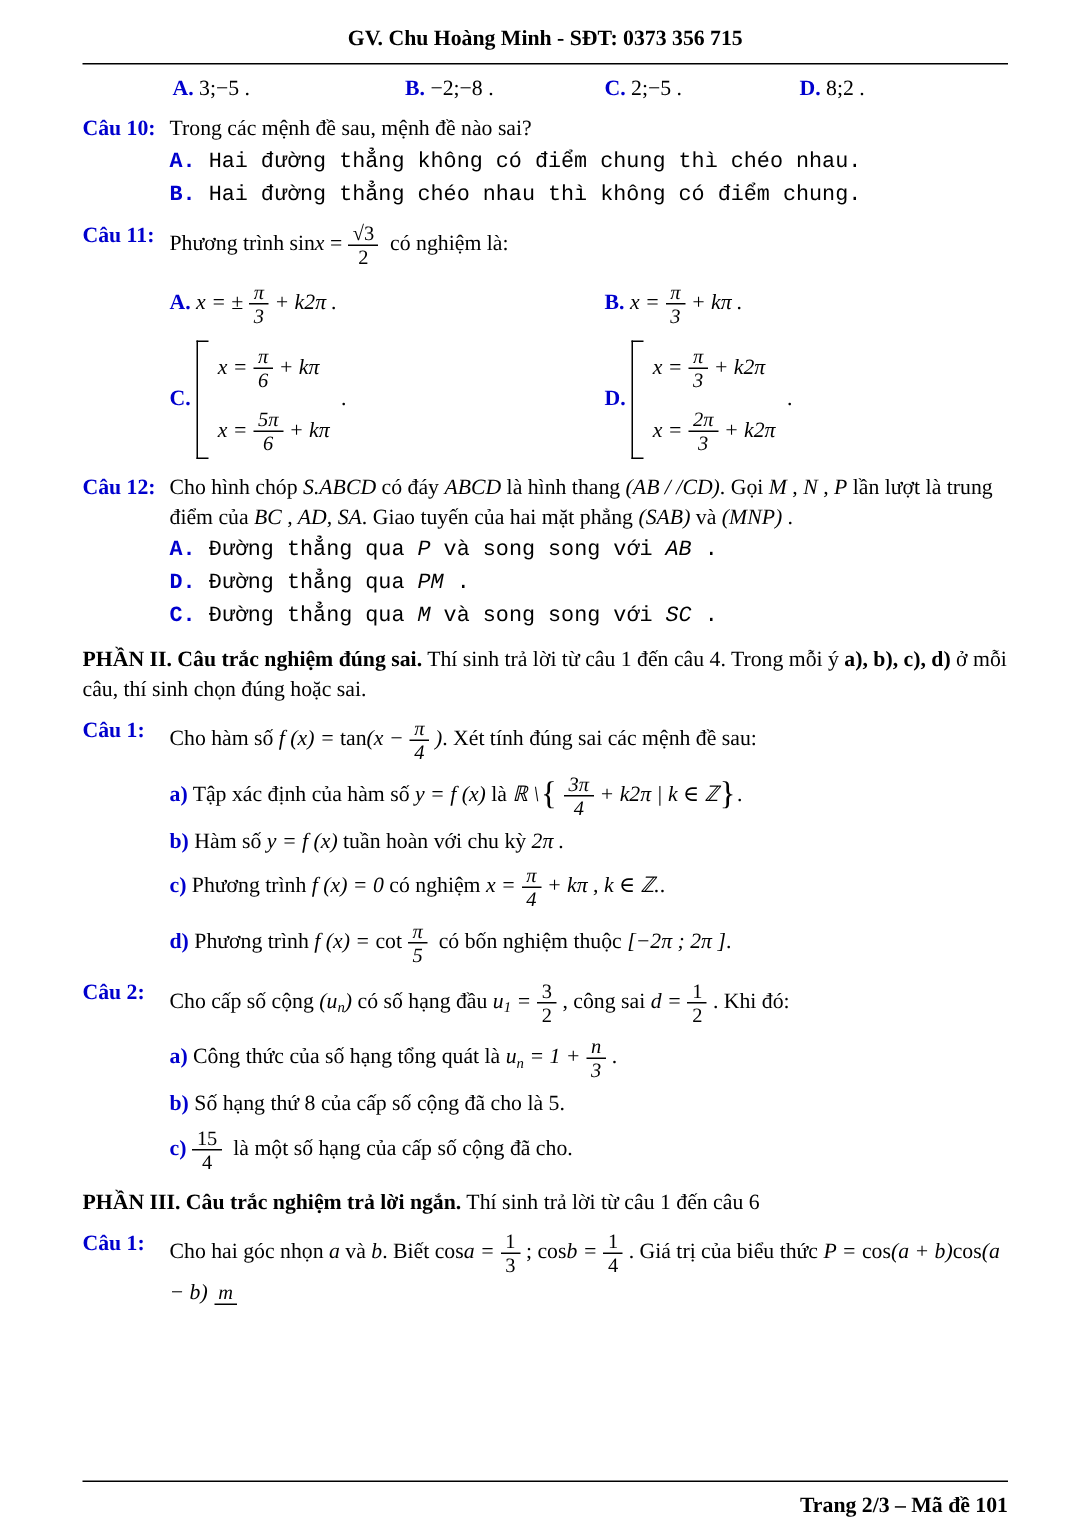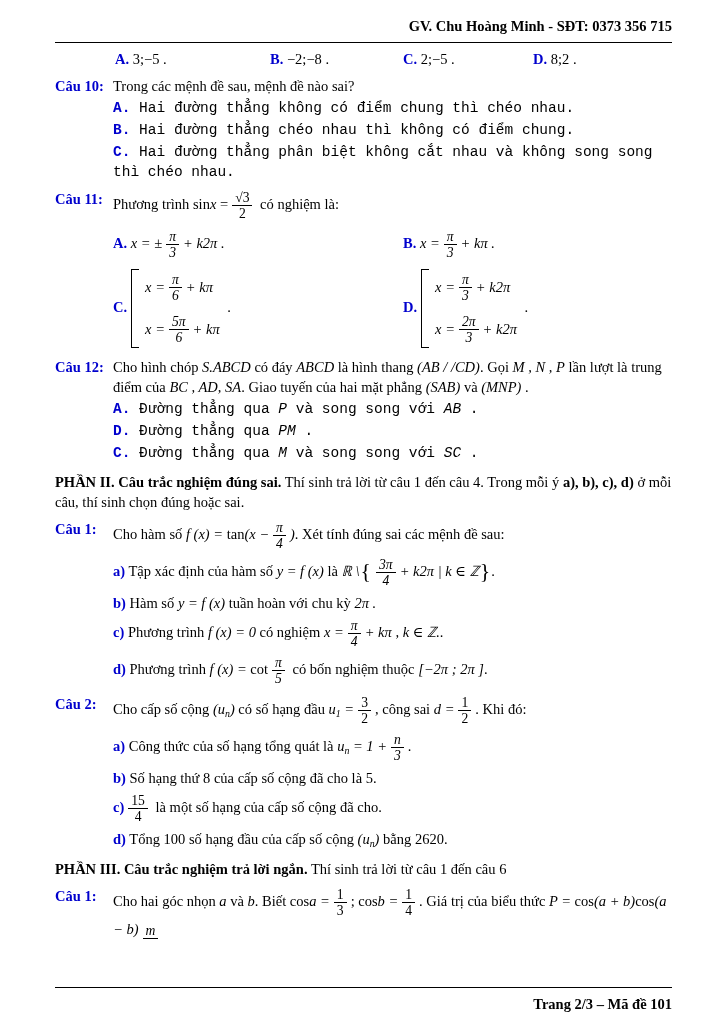--- a/index.html
+++ b/index.html
@@ -2,21 +2,21 @@
 <html style="--accent: #0000CD;"><head>
 <meta charset="utf-8">
 <style>
   html,body{margin:0;padding:0;background:#e8e8e8;}
   .page{
     width:724px;height:1024px;position:relative;margin:0 auto;
     background:#ffffff;color:#000;overflow:hidden;
     font-family:"Liberation Serif","DejaVu Serif",serif;
     font-size:14.5px;line-height:1.38;
   }
-  .header{position:absolute;top:16px;left:55px;right:52px;display:flex;justify-content:flex-end;font-weight:bold;gap:32px;}
+  .header{position:absolute;top:16px;left:55px;right:52px;display:flex;justify-content:center;font-weight:bold;gap:32px;}
   .header-rule{position:absolute;top:42px;left:55px;right:52px;border-top:1.7px solid #000;}
   .content{position:absolute;top:48px;left:55px;right:50px;bottom:44px;overflow:hidden;}
   .footer-rule{position:absolute;left:55px;right:52px;bottom:36px;border-top:1.2px solid #000;}
   .footer{position:absolute;right:52px;bottom:10px;font-weight:bold;}
 
   
   .rt{}
   .mt{font-style:italic;}
   .bd{font-weight:bold;}
   .bb{font-weight:bold;color:var(--accent,#0000CD);}
@@ -66,21 +66,20 @@
         <span class="cell"><span class="bb">B.</span><span class="rt"> −2;−8 .</span></span>
         <span class="cell"><span class="bb">C.</span><span class="rt"> 2;−5 .</span></span>
         <span class="cell"><span class="bb">D.</span><span class="rt"> 8;2 .</span></span>
       </div>
       <div class="qblock">
         <span class="qlabel">Câu 10:</span>
         <span class="qbody"><span class="rt">Trong các mệnh đề sau, mệnh đề nào sai?</span></span>
       </div>
       <div class="optline"><span class="bb">A.</span><span class="rt"> Hai đường thẳng không có điểm chung thì chéo nhau.</span></div>
       <div class="optline"><span class="bb">B.</span><span class="rt"> Hai đường thẳng chéo nhau thì không có điểm chung.</span></div>
-      <div class="optline"><span class="bb">C.</span><span class="rt"> Hai đường thẳng phân biệt không cắt nhau và không song song thì chéo nhau.</span></div>
       <div class="qblock">
         <span class="qlabel">Câu 11:</span>
         <span class="qbody"><span class="rt">Phương trình sin</span><span class="mt">x </span><span class="rt">=</span><span class="frac">
             <span class="fnum">√3</span>
             <span class="fden">2</span>
           </span><span class="rt"> có nghiệm là:</span></span>
       </div>
       <div class="opt2">
         <span class="optcell"><span class="bb">A.</span><span class="mt"> x = ±</span><span class="frac it">
             <span class="fnum">π</span>
@@ -175,21 +174,20 @@
       </div>
       <div class="subline"><span class="bb">a)</span><span class="rt"> Công thức của số hạng tổng quát là </span><span class="mt">u</span><span class="ss">n</span><span class="mt"> = 1 +</span><span class="frac it">
           <span class="fnum">n</span>
           <span class="fden">3</span>
         </span><span class="rt">.</span></div>
       <div class="subline"><span class="bb">b)</span><span class="rt"> Số hạng thứ 8 của cấp số cộng đã cho là 5.</span></div>
       <div class="subline"><span class="bb">c)</span><span class="frac">
           <span class="fnum">15</span>
           <span class="fden">4</span>
         </span><span class="rt"> là một số hạng của cấp số cộng đã cho.</span></div>
-      <div class="subline"><span class="bb">d)</span><span class="rt"> Tổng 100 số hạng đầu của cấp số cộng </span><span class="mt">(u</span><span class="ss">n</span><span class="mt">)</span><span class="rt"> bằng 2620.</span></div>
       <div class="para"><span class="bd">PHẦN III. Câu trắc nghiệm trả lời ngắn.</span><span class="rt"> Thí sinh trả lời từ câu 1 đến câu 6</span></div>
       <div class="qblock">
         <span class="qlabel">Câu 1:</span>
         <span class="qbody"><span class="rt">Cho hai góc nhọn </span><span class="mt">a</span><span class="rt"> và </span><span class="mt">b</span><span class="rt">. Biết cos</span><span class="mt">a =</span><span class="frac">
             <span class="fnum">1</span>
             <span class="fden">3</span>
           </span><span class="rt">; cos</span><span class="mt">b =</span><span class="frac">
             <span class="fnum">1</span>
             <span class="fden">4</span>
           </span><span class="rt">. Giá trị của biểu thức </span><span class="mt">P = </span><span class="rt">cos</span><span class="mt">(a + b)</span><span class="rt">cos</span><span class="mt">(a − b)</span><span class="frac it">

